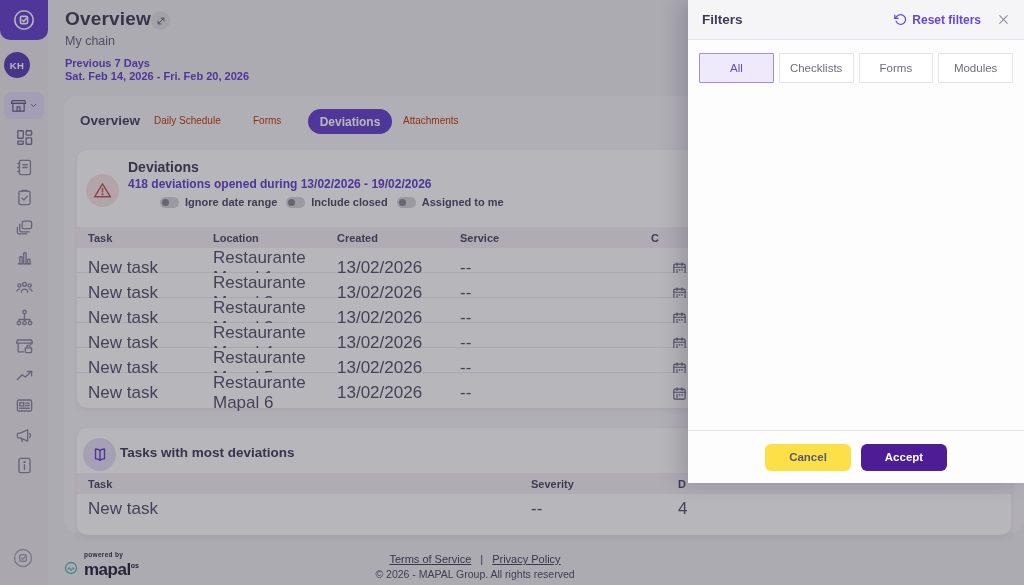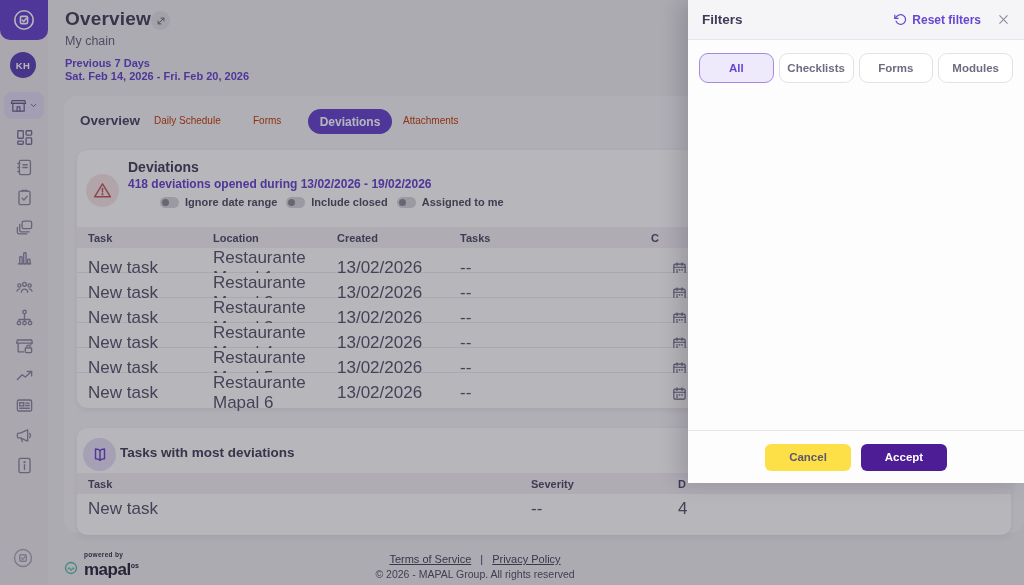--- a/index.html
+++ b/index.html
@@ -8,21 +8,21 @@
     position:relative; overflow:hidden;
     font-family:"Liberation Sans", sans-serif;
     background:#f0eff2; color:#47435f;
   }
   svg { display:block; }
 
   
   .sidebar { position:absolute; left:0; top:0; width:48px; height:585px; background:#eceaef; }
   .logo-sq { position:absolute; left:0; top:0; width:48px; height:40px; background:#6747d0;
              border-radius:0 0 10px 10px; display:flex; align-items:center; justify-content:center; }
-  .avatar { position:absolute; left:10px; top:52px; width:26px; height:26px; border-radius:50%;
+  .avatar { position:absolute; left:4px; top:52px; width:26px; height:26px; border-radius:50%;
             background:#5d44b8; color:#fff; font-size:9.5px; font-weight:bold;
             display:flex; align-items:center; justify-content:center; letter-spacing:.3px; }
   .nav-active { position:absolute; left:4px; top:92px; width:40px; height:27px;
                 background:#e4ddf7; border-radius:8px; display:flex; align-items:center;
                 justify-content:center; gap:2px; color:#6b628f; }
   .nav-ic { position:absolute; left:13px; width:22px; height:22px; color:#8d89a2;
             display:flex; align-items:center; justify-content:center; }
   .side-foot { position:absolute; left:11px; top:546px; width:24px; height:24px; color:#9b97ad; opacity:.8; }
 
   
@@ -88,22 +88,22 @@
   .dim { position:absolute; inset:0; background:rgba(22,18,32,.31); z-index:50; }
   .panel { position:absolute; right:0; top:0; width:336px; height:483px; background:#fdfdfe;
            z-index:60; box-shadow:-8px 0 20px rgba(20,15,40,.18); }
   .panel-head { height:40px; background:#f5f4f7; border-bottom:1px solid #e6e4ea;
                 display:flex; align-items:center; padding:0 14px; }
   .panel-title { font-size:13.5px; font-weight:bold; color:#3f3b58; }
   .reset-group { margin-left:auto; display:flex; align-items:center; gap:5px; color:#6747d0; }
   .reset-label { font-size:12px; font-weight:600; }
   .close-x { margin-left:16px; color:#8b8798; }
   .opt-row { position:absolute; left:11px; right:11px; top:53px; display:flex; gap:5px; }
-  .opt-btn { flex:1; height:30px; border-radius:9px; background:#fff; border:1px solid #e4e2e9;
-             color:#6f6b80; font-size:11.5px; font-weight:700;
+  .opt-btn { flex:1; height:30px; border-radius:1px; background:#fff; border:1px solid #e4e2e9;
+             color:#6f6b80; font-size:11.5px; font-weight:400;
              display:flex; align-items:center; justify-content:center; }
   .opt-btn.sel { background:#eee9fb; border-color:#a28ae0; color:#6747d0; }
   .panel-foot { position:absolute; left:0; right:0; bottom:0; height:53px; border-top:1px solid #e7e5ec;
                 display:flex; align-items:center; justify-content:center; gap:10px; }
   .btn { width:86px; height:27px; border-radius:6px; font-size:11.5px; font-weight:600;
          display:flex; align-items:center; justify-content:center; }
   .btn-cancel { background:#fde047; color:#5b5770; }
   .btn-accept { background:#4c1d95; color:#fff; }
 </style>
 </head>
@@ -318,21 +318,21 @@
       <div class="tg-group">
         <div class="toggle"></div>
         <div class="tg-label">Assigned to me</div>
       </div>
     </div>
 
     <div class="thead dev-thead grid-dev">
       <div>Task</div>
       <div>Location</div>
       <div>Created</div>
-      <div>Tasks</div>
+      <div>Service</div>
       <div>C</div>
     </div>
 
     <div class="trow grid-dev" style="top:98px;">
       <div>New task</div>
       <div>Restaurante Mapal 1</div>
       <div>13/02/2026</div>
       <div>--</div>
       <div class="cal-ic">
           <svg width="15" height="15" viewBox="0 0 24 24" fill="none" stroke="currentColor" stroke-width="1.8" stroke-linecap="round">

